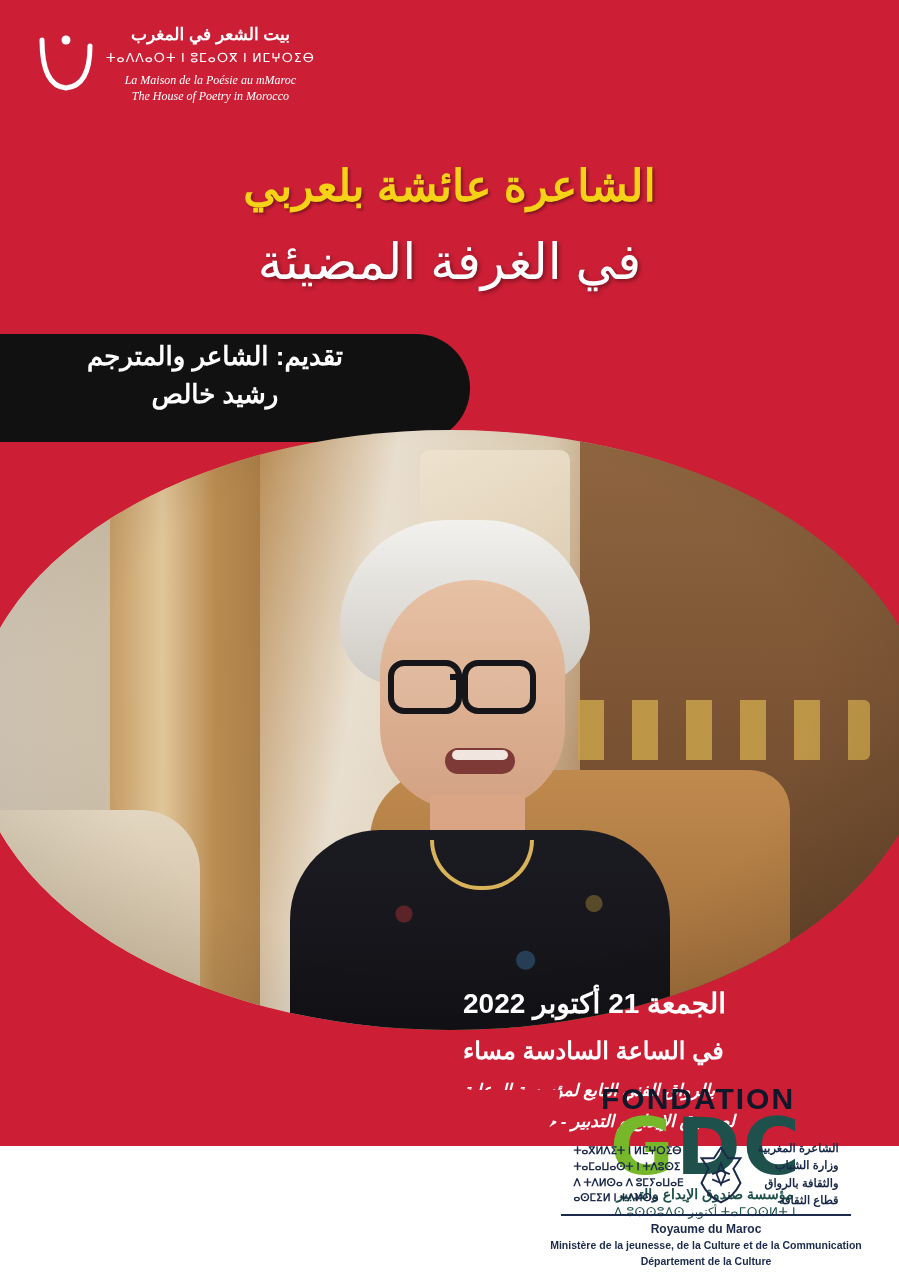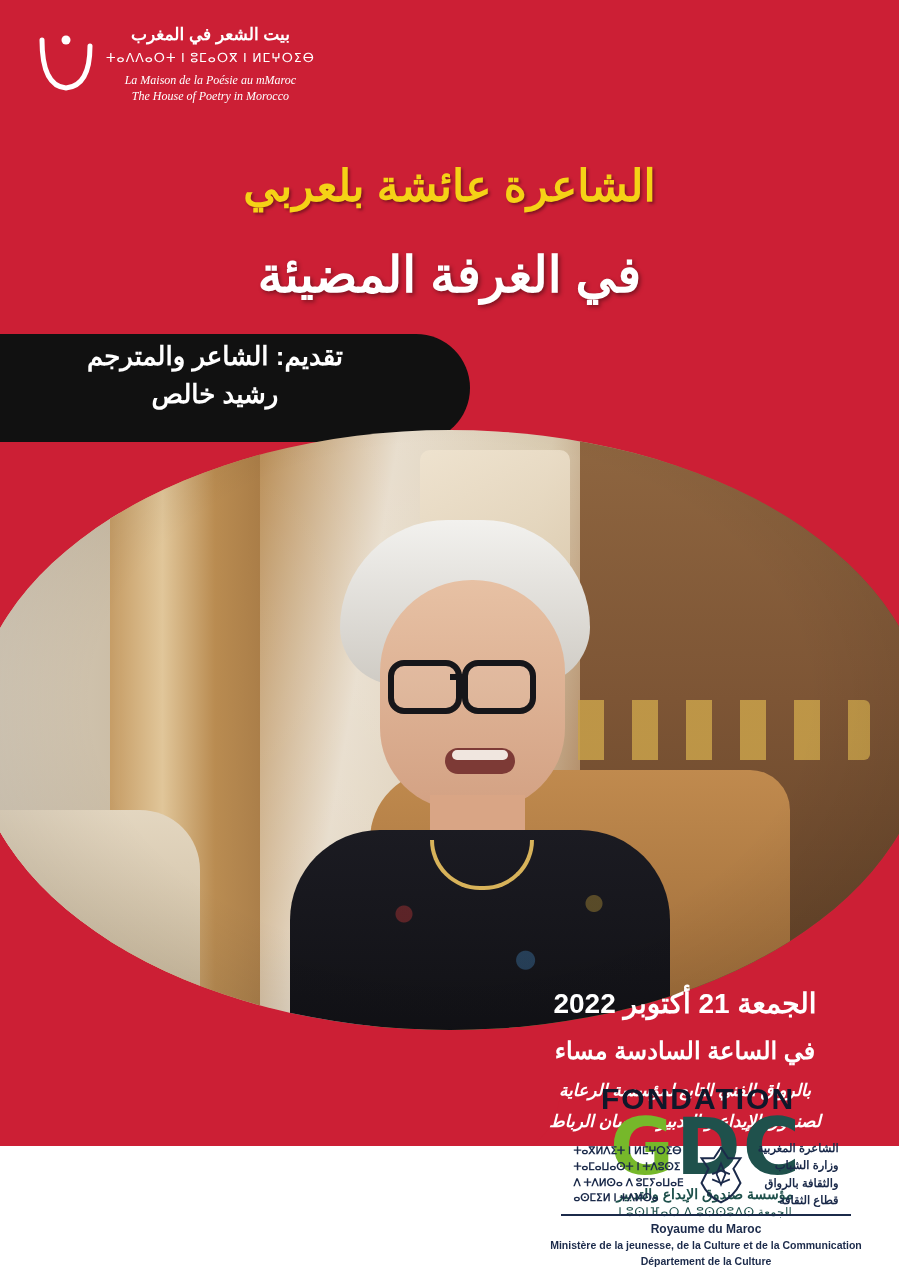--- a/index.html
+++ b/index.html
@@ -141,22 +141,22 @@
   .title-yellow {
     color: #f5d216;
     font-size: 44px;
     font-weight: bold;
     letter-spacing: 0px;
     text-shadow: 2px 2px 3px rgba(0,0,0,.35);
   }
   .title-white {
     color: #ffffff;
     font-size: 50px;
-    font-weight: bold;
-    margin-top: 35px;
+    font-weight: normal;
+    margin-top: 22px;
     text-shadow: 2px 2px 4px rgba(0,0,0,.4);
   }
 
   
   .presenter-band {
     position: absolute;
     left: 0;
     top: 334px;
     width: 470px;
     height: 108px;
@@ -312,25 +312,25 @@
   }
   .photo-veil {
     position: absolute;
     inset: 0;
     background: radial-gradient(ellipse at 50% 45%, rgba(0,0,0,0) 55%, rgba(0,0,0,.18) 100%);
   }
 
   
   .event-info {
     position: absolute;
-    right: 4px;
+    right: 16px;
     top: 985px;
     width: 420px;
     direction: rtl;
-    text-align: center;
+    text-align: left;
     color: #ffffff;
   }
   .event-date {
     font-size: 28px;
     font-weight: bold;
     line-height: 1.35;
   }
   .event-time {
     font-size: 24px;
     font-weight: bold;
@@ -514,21 +514,21 @@
   <div class="white-bottom"></div>
 
   <div class="cdg">
     <div class="cdg-fondation">FONDATION</div>
     <div class="cdg-letters">
       <span>C</span>
       <span>D</span>
       <span class="green">G</span>
     </div>
     <div class="cdg-ar">مؤسسة صندوق الإيداع والتدبير</div>
-    <div class="cdg-tif">الجمعة ⵏ ⵓⵙⵏⴼⴰⵔ ⴷ ⵓⵙⵙⵓⴷⵙ</div>
+    <div class="cdg-tif">ⵜⴰⵎⵔⵙⵍⵜ ⵏ أكتوبر ⴷ ⵓⵙⵙⵓⴷⵙ</div>
   </div>
 
   <div class="ministry">
     <div class="ministry-top">
       <div class="ministry-ar">
         <div>الشاعرة المغربية</div>
         <div>وزارة الشباب</div>
         <div>والثقافة بالرواق</div>
         <div>قطاع الثقافة</div>
       </div>

